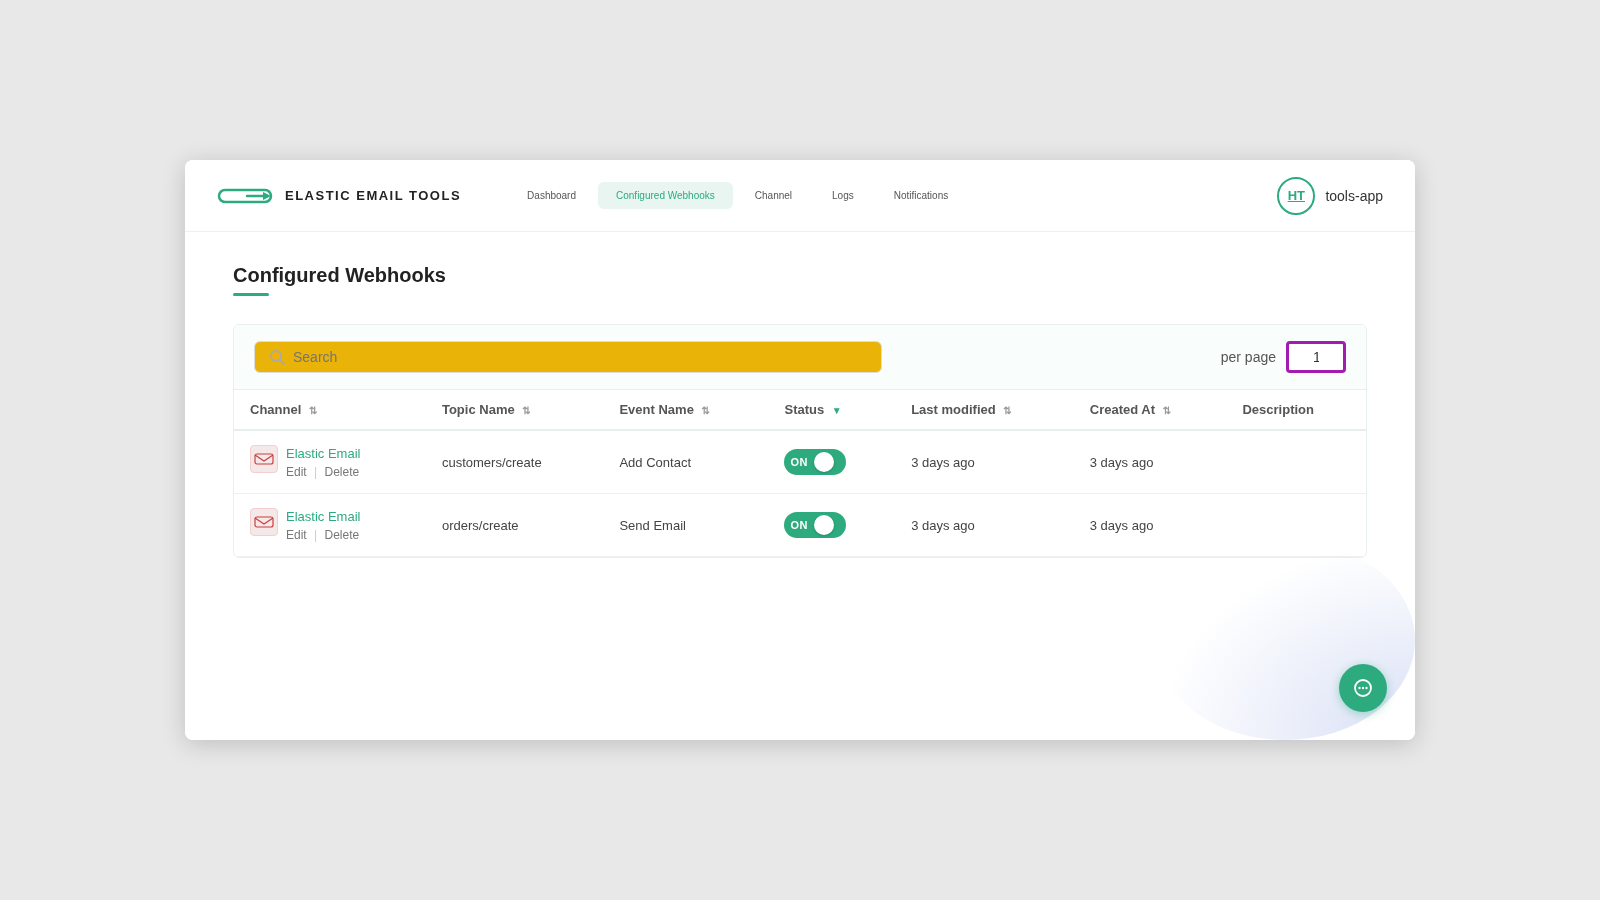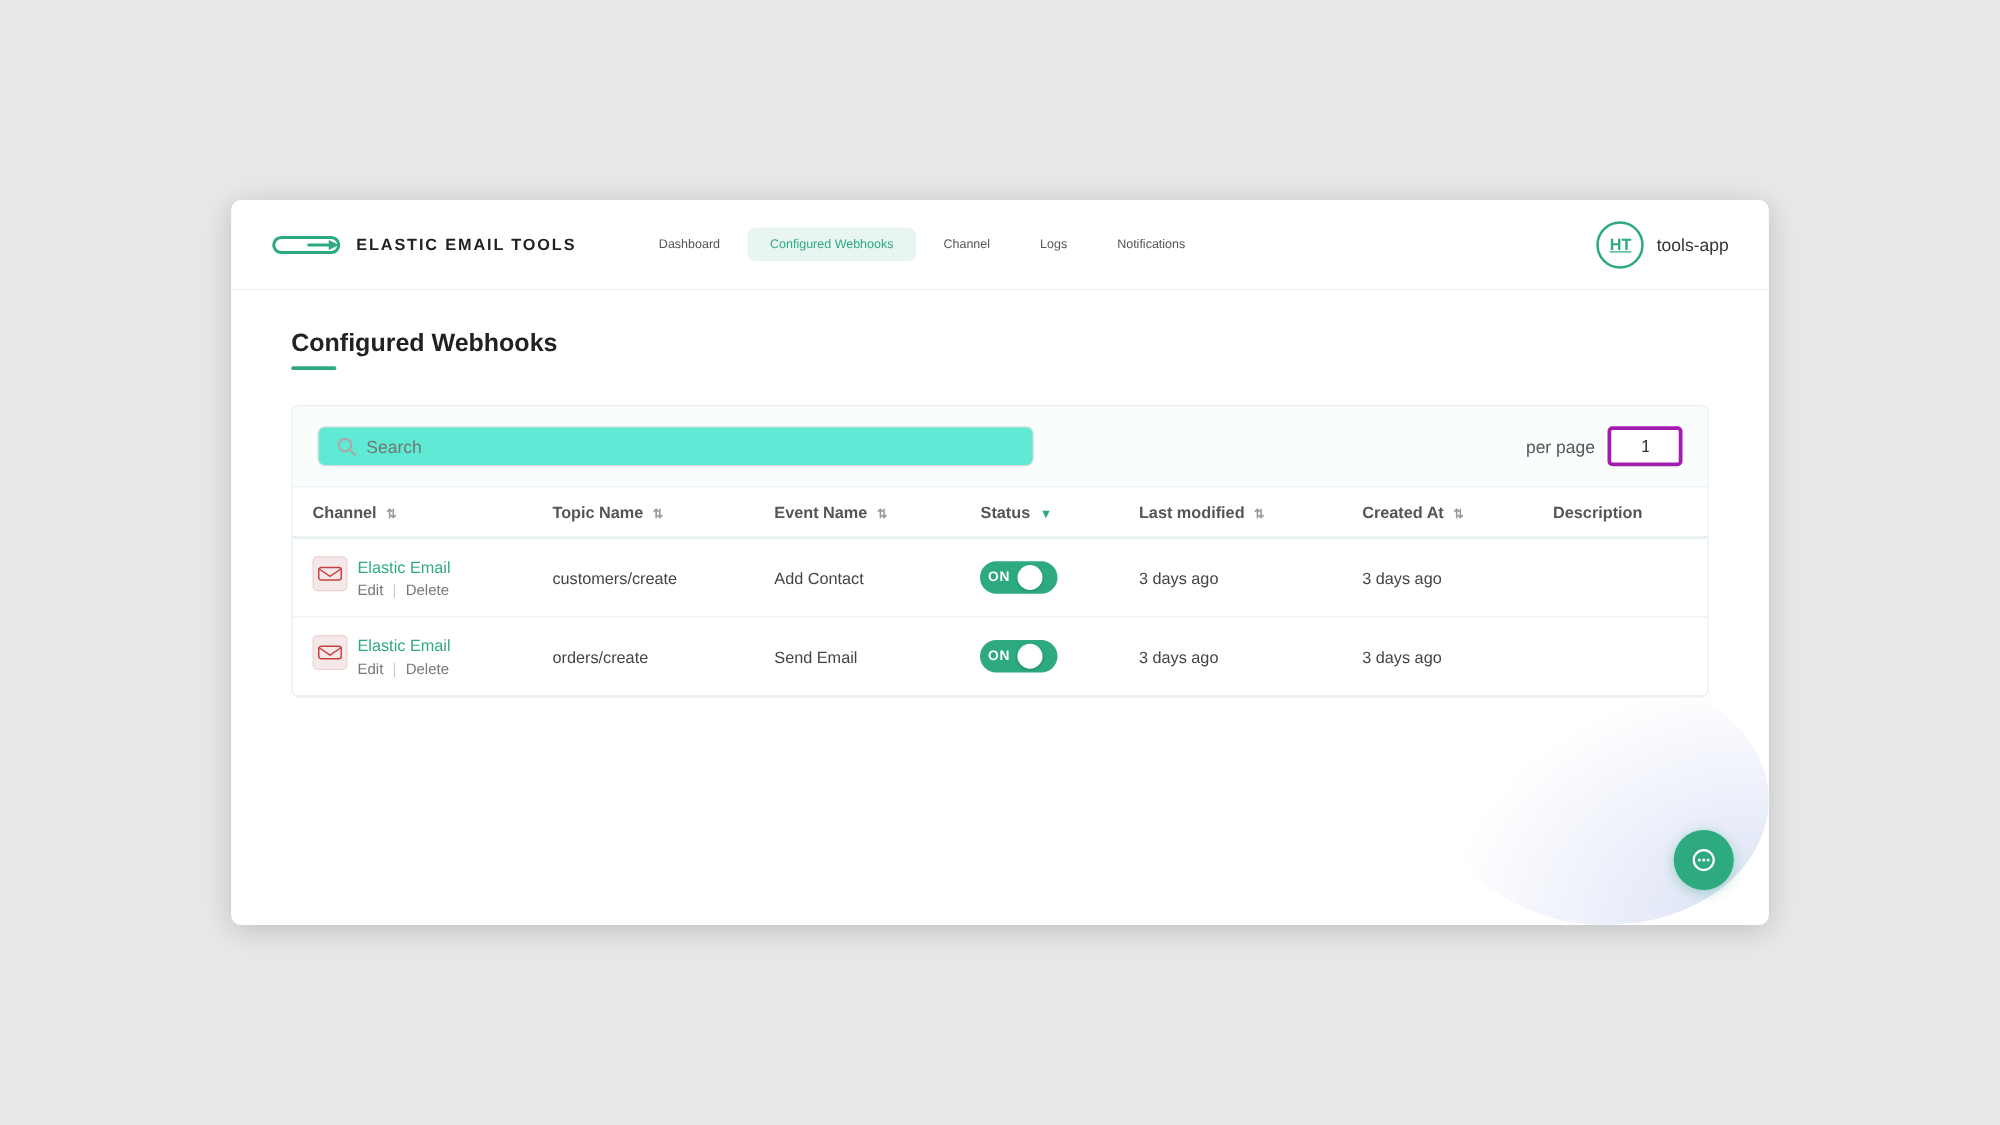--- a/index.html
+++ b/index.html
@@ -120,25 +120,25 @@
       align-items: center;
       justify-content: space-between;
       padding: 16px 20px;
       background: #f9fdfb;
       border-bottom: 1px solid #e8f0ee;
     }
     .search-box {
       display: flex;
       align-items: flex-start;
       gap: 8px;
-      background: #5eead4;
+      background: #eab308;
       border: 1px solid #ddd;
       border-radius: 6px;
       padding: 7px 14px;
-      width: 573px;
+      width: 628px;
     }
     .search-box input {
       border: none;
       outline: none;
       font-size: 14px;
       color: #555;
       width: 100%;
       background: transparent;
     }
     .search-icon-svg {

